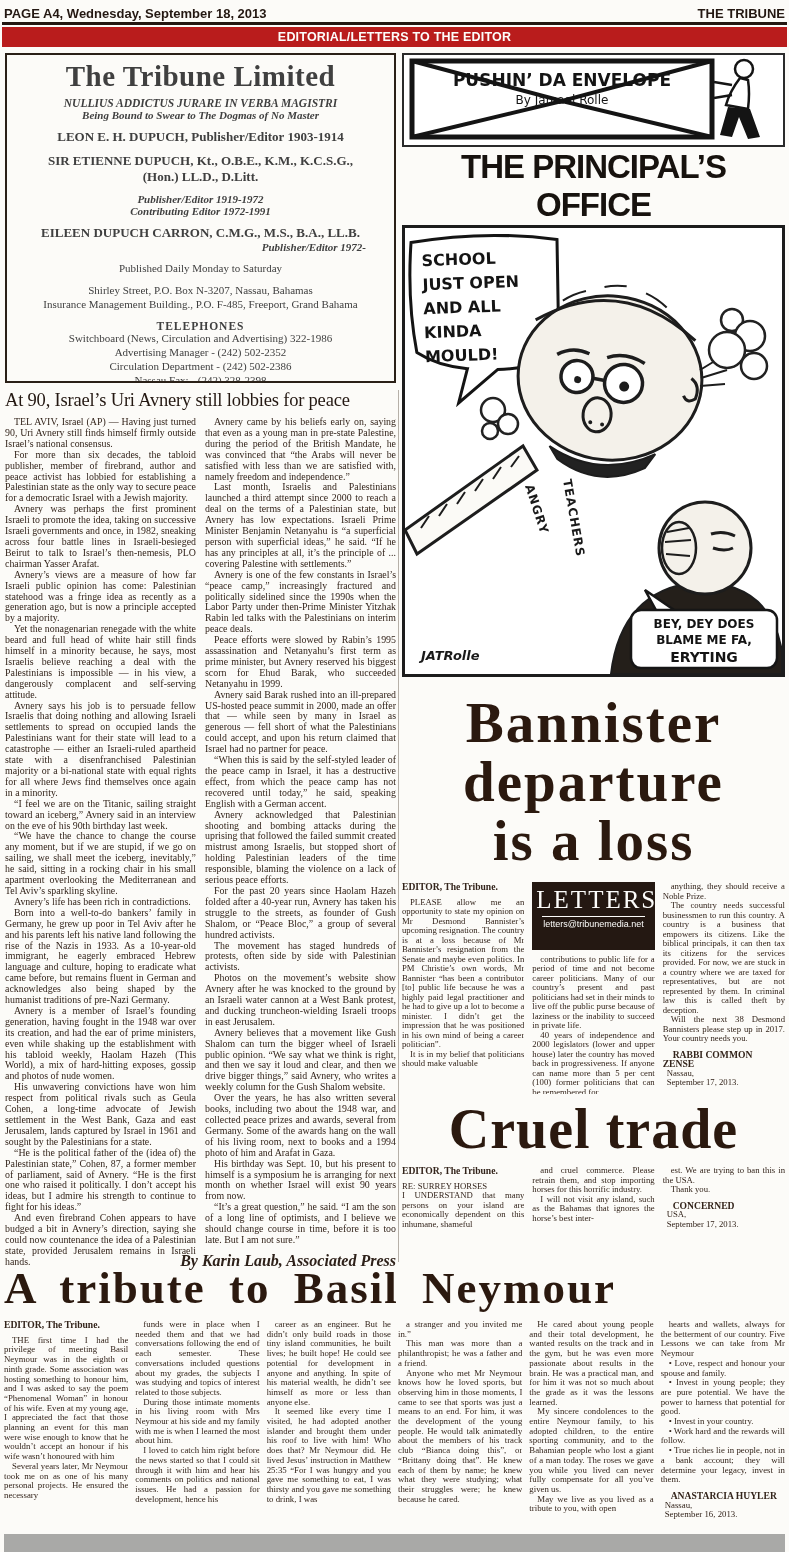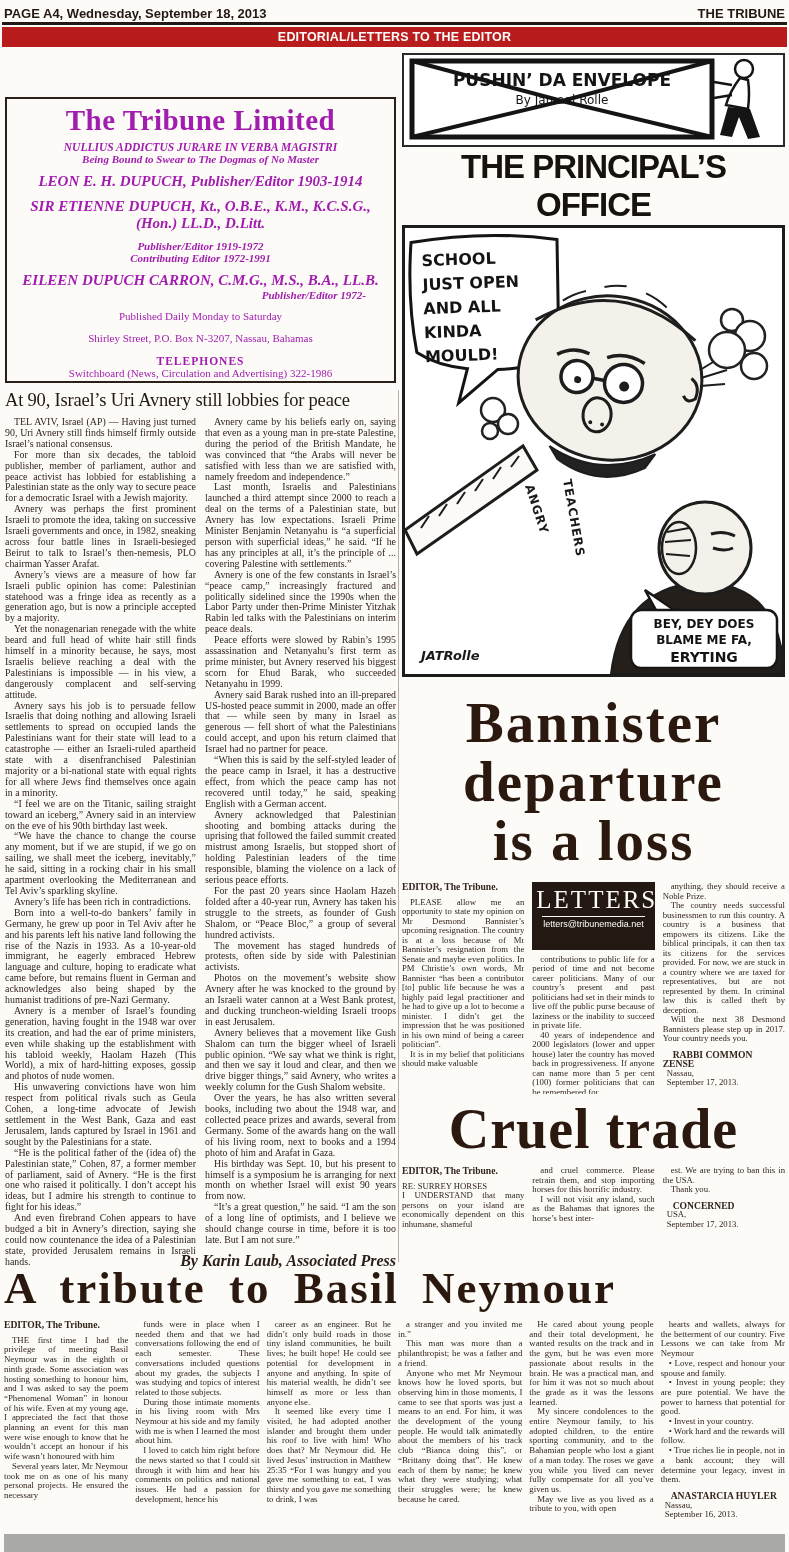--- a/index.html
+++ b/index.html
@@ -16,25 +16,25 @@
   .banner { position:absolute; left:2px; right:2px; top:27px; height:20px; background:#b91c1c;
     color:#fdfdfb; font-family:"Liberation Sans", sans-serif; font-weight:bold; font-size:12.5px;
     text-align:center; line-height:20px; letter-spacing:.2px; }
 
   
   .left-col  { position:absolute; left:5px;  top:53px; width:391px; }
   .right-col { position:absolute; left:402px; top:53px; width:383px; }
   .vrule { position:absolute; left:398px; top:390px; width:1px; height:872px; background:#b6b0a8; }
 
   
-  .mast { border:2px solid #2a2017; height:286px; text-align:center; padding-top:5px; color:#a21caf; overflow:hidden;margin-top:44px; }
+  .mast { border:2px solid #2a2017; height:330px; text-align:center; padding-top:5px; color:#404040; overflow:hidden; }
   .mast-title { font-size:29px; font-weight:bold; letter-spacing:.5px; }
   .mast-motto  { font-size:11.5px; font-weight:bold; font-style:italic; margin-top:4px; }
   .mast-motto2 { font-size:11px;   font-weight:bold; font-style:italic; }
-  .mast-name { font-size:15px; font-weight:bold; font-style:italic; }
+  .mast-name { font-size:13px; font-weight:bold; }
   .mast-role { font-size:11px; font-weight:bold; font-style:italic; }
   .mast-role.right { text-align:right; padding-right:28px; }
   .mast-plain { font-size:11px; line-height:1.25; }
   .mast-headline { font-size:11.5px; font-weight:bold; letter-spacing:1px; }
   .gap  { margin-top:8px; }
   .gap2 { margin-top:9px; }
 
   
   .avnery-headline { margin-top:7px; font-size:18.5px; letter-spacing:-.2px; color:#241812;
     white-space:nowrap; }
@@ -109,37 +109,38 @@
       <div class="mast-motto2">Being Bound to Swear to The Dogmas of No Master</div>
       <div class="mast-name gap">LEON E. H. DUPUCH, Publisher/Editor 1903-1914</div>
       <div class="mast-name gap">SIR ETIENNE DUPUCH, Kt., O.B.E., K.M., K.C.S.G.,</div>
       <div class="mast-name">(Hon.) LL.D., D.Litt.</div>
       <div class="mast-role gap">Publisher/Editor 1919-1972</div>
       <div class="mast-role">Contributing Editor 1972-1991</div>
       <div class="mast-name gap">EILEEN DUPUCH CARRON, C.M.G., M.S., B.A., LL.B.</div>
       <div class="mast-role right">Publisher/Editor 1972-</div>
       <div class="mast-plain gap2">Published Daily Monday to Saturday</div>
       <div class="mast-plain gap">Shirley Street, P.O. Box N-3207, Nassau, Bahamas</div>
+      <div class="mast-plain">Insurance Management Building., P.O. F-485, Freeport, Grand Bahama</div>
       <div class="mast-headline gap2">TELEPHONES</div>
       <div>
 
       <div class="mast-plain">Switchboard (News, Circulation and Advertising) 322-1986</div>
           <div class="mast-plain">Advertising Manager - (242) 502-2352</div>
           <div class="mast-plain">Circulation Department - (242) 502-2386</div>
           <div class="mast-plain">Nassau Fax: - (242) 328-2398</div>
           <div class="mast-plain">Freeport, Grand Bahama: 1-(242)-352-6608</div>
         </div>
 
     </div>
 
     <div class="avnery-headline">At 90, Israel’s Uri Avnery still lobbies for peace</div>
     <div class="avnery-body">
 
     <p>TEL AVIV, Israel (AP) — Having just turned 90, Uri Avnery still finds himself firmly outside Israel’s national consensus.</p>
-        <p>For more than six decades, the tabloid publisher, member of parliament, author and peace activist has lobbied for establishing a Palestinian state as the only way to secure peace for a democratic Israel with a Jewish majority.</p>
+        <p>For more than six decades, the tabloid publisher, member of firebrand, author and peace activist has lobbied for establishing a Palestinian state as the only way to secure peace for a democratic Israel with a Jewish majority.</p>
         <p>Avnery was perhaps the first prominent Israeli to promote the idea, taking on successive Israeli governments and once, in 1982, sneaking across four battle lines in Israeli-besieged Beirut to talk to Israel’s then-nemesis, PLO chairman Yasser Arafat.</p>
         <p>Avnery’s views are a measure of how far Israeli public opinion has come: Palestinian statehood was a fringe idea as recently as a generation ago, but is now a principle accepted by a majority.</p>
         <p>Yet the nonagenarian renegade with the white beard and full head of white hair still finds himself in a minority because, he says, most Israelis believe reaching a deal with the Palestinians is impossible — in his view, a dangerously complacent and self-serving attitude.</p>
         <p>Avnery says his job is to persuade fellow Israelis that doing nothing and allowing Israeli settlements to spread on occupied lands the Palestinians want for their state will lead to a catastrophe — either an Israeli-ruled apartheid state with a disenfranchised Palestinian majority or a bi-national state with equal rights for all where Jews find themselves once again in a minority.</p>
         <p>“I feel we are on the Titanic, sailing straight toward an iceberg,” Avnery said in an interview on the eve of his 90th birthday last week.</p>
         <p>“We have the chance to change the course any moment, but if we are stupid, if we go on sailing, we shall meet the iceberg, inevitably,” he said, sitting in a rocking chair in his small apartment overlooking the Mediterranean and Tel Aviv’s sparkling skyline.</p>
         <p>Avnery’s life has been rich in contradictions.</p>
         <p>Born into a well-to-do bankers’ family in Germany, he grew up poor in Tel Aviv after he and his parents left his native land following the rise of the Nazis in 1933. As a 10-year-old immigrant, he eagerly embraced Hebrew language and culture, hoping to eradicate what came before, but remains fluent in German and acknowledges also being shaped by the humanist traditions of pre-Nazi Germany.</p>
         <p>Avnery is a member of Israel’s founding generation, having fought in the 1948 war over its creation, and had the ear of prime ministers, even while shaking up the establishment with his tabloid weekly, Haolam Hazeh (This World), a mix of hard-hitting exposes, gossip and photos of nude women.</p>
         <p>His unwavering convictions have won him respect from political rivals such as Geula Cohen, a long-time advocate of Jewish settlement in the West Bank, Gaza and east Jerusalem, lands captured by Israel in 1961 and sought by the Palestinians for a state.</p>

